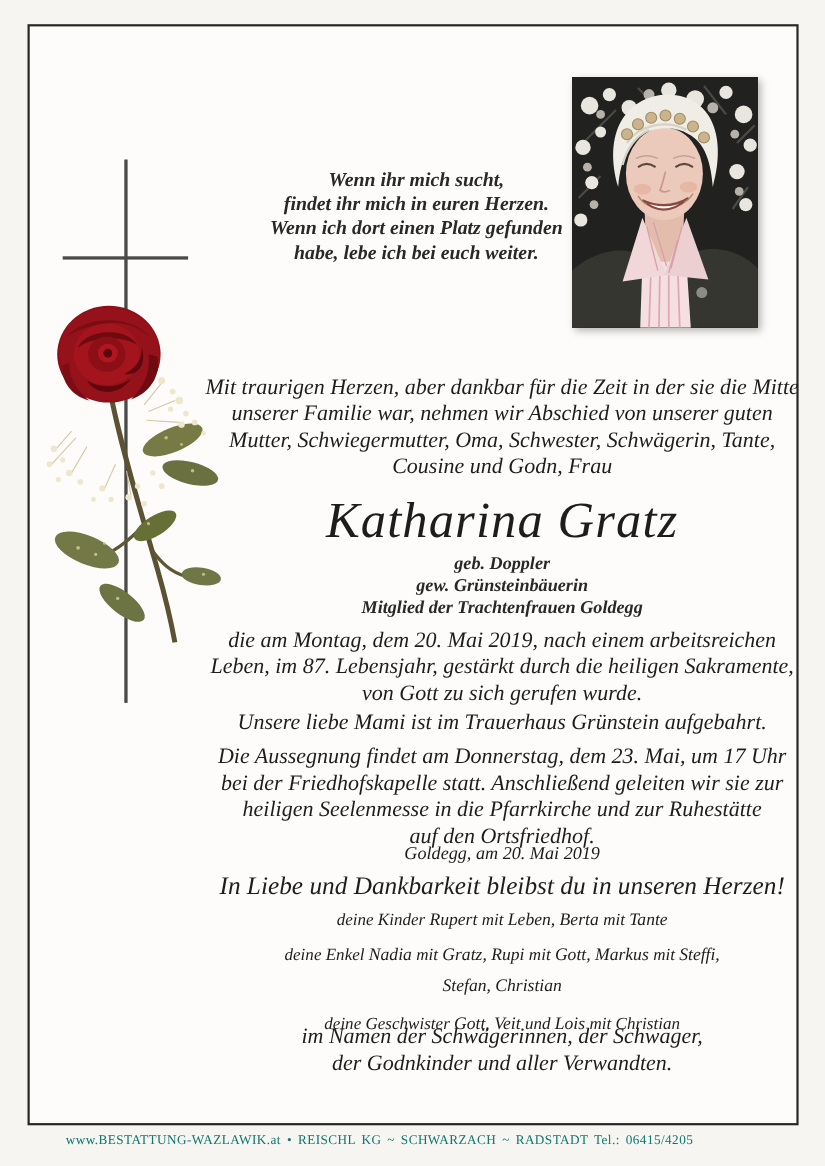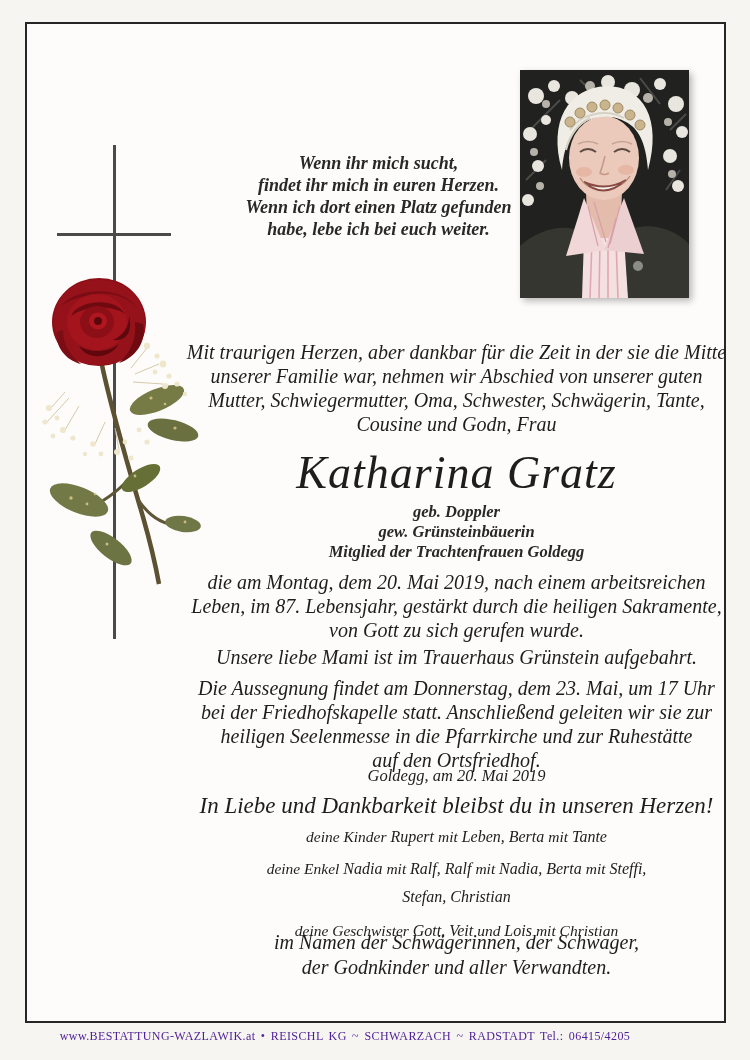--- a/index.html
+++ b/index.html
@@ -50,21 +50,21 @@
   .family  { top:798px; font-size:20px; line-height:26px; }
   .family .family-line { margin-bottom:4px; white-space:pre-line; }
   .family .family-line:nth-child(3) { margin-top:6px; }
   .family .small { font-size:15.5px; }
   .family .large { font-size:16px; }
   .closing { top:906px; font-size:20px; line-height:25px; }
 
   .footer {
     position:absolute; left:0; top:1029px; width:690px;
     text-align:center; font-size:12px; letter-spacing:0.4px; word-spacing:2px;
-    color:#4c1d95;
+    color:#0f766e;
   }
 </style>
 </head>
 <body>
 
 <div class="card">
 
   <div class="cross-v"></div>
   <div class="cross-h"></div>
 
@@ -250,21 +250,21 @@
 bei der Friedhofskapelle statt. Anschließend geleiten wir sie zur
 heiligen Seelenmesse in die Pfarrkirche und zur Ruhestätte
 auf den Ortsfriedhof.</div>
 
   <div class="main dateline">Goldegg, am 20. Mai 2019</div>
 
   <div class="main tribute">In Liebe und Dankbarkeit bleibst du in unseren Herzen!</div>
 
   <div class="main family">
       <div class="family-line"><span class="small">deine Kinder </span><span class="large">Rupert </span><span class="small">mit </span><span class="large">Leben, Berta </span><span class="small">mit </span><span class="large">Tante</span></div>
-      <div class="family-line"><span class="small">deine Enkel </span><span class="large">Nadia </span><span class="small">mit </span><span class="large">Ralf, Ralf </span><span class="small">mit </span><span class="large">Nadia, Berta </span><span class="small">mit </span><span class="large">Steffi,
+      <div class="family-line"><span class="small">deine Enkel </span><span class="large">Nadia </span><span class="small">mit </span><span class="large">Gratz, Rupi </span><span class="small">mit </span><span class="large">Gott, Markus </span><span class="small">mit </span><span class="large">Steffi,
 Stefan, Christian</span></div>
       <div class="family-line"><span class="small">deine Geschwister </span><span class="large">Gott, Veit </span><span class="small">und </span><span class="large">Lois </span><span class="small">mit Christian</span></div>
     </div>
 
   <div class="main closing pre">im Namen der Schwägerinnen, der Schwager,
 der Godnkinder und aller Verwandten.</div>
 
 </div>
 
 <div class="footer">www.BESTATTUNG-WAZLAWIK.at • REISCHL KG ~ SCHWARZACH ~ RADSTADT   Tel.: 06415/4205</div>

